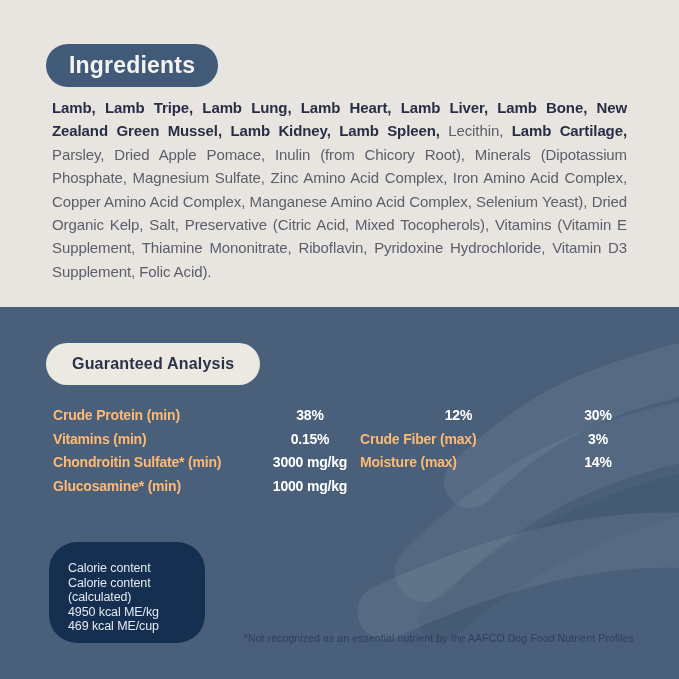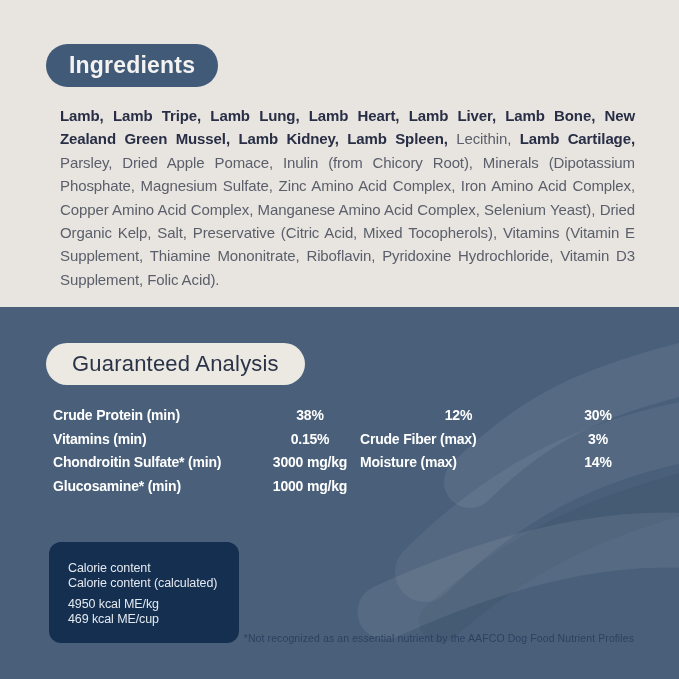--- a/index.html
+++ b/index.html
@@ -39,21 +39,21 @@
     color: #f4f3f1;
     font-size: 23px;
     font-weight: 700;
     letter-spacing: 0.2px;
   }
   .ingredients-text {
     position: absolute;
     left: 52px;
     top: 96px;
     width: 575px;
-    margin: 8px;
+    margin: 0;
     font-size: 15px;
     line-height: 23.4px;
     text-align: justify;
     letter-spacing: -0.1px;
   }
   .seg-bold { font-weight: 700; color: #272e45; }
   .seg-reg  { font-weight: 400; color: #5a5f6b; }
 
   
   .analysis-section {
@@ -72,58 +72,58 @@
   }
   .pill-light {
     position: absolute;
     left: 46px;
     top: 36px;
     height: 42px;
     line-height: 42px;
     padding: 0 26px;
     background: #ece8e2;
     color: #2b3348;
-    font-size: 22px;
-    font-weight: 400;
+    font-size: 16px;
+    font-weight: 700;
     letter-spacing: 0.2px;
   }
   .ga-grid {
     position: absolute;
     left: 53px;
     top: 96px;
     width: 586px;
     display: grid;
     grid-template-columns: 207px 100px 197px auto;
     grid-auto-rows: 23.7px;
     align-items: center;
     font-size: 14px;
     font-weight: 700;
     letter-spacing: -0.2px;
     white-space: nowrap;
   }
-  .ga-label { color: #ffffff; }
+  .ga-label { color: #fdba74; }
   .ga-value { color: #ffffff; text-align: center; }
 
   .calorie-box {
     position: absolute;
     left: 49px;
     top: 235px;
-    width: 190px;
+    width: 156px;
     height: 101px;
     box-sizing: border-box;
-    border-radius: 12px;
+    border-radius: 28px;
     background: #152f50;
     color: #e3e9f0;
     padding: 19px 4px 0 19px;
     font-size: 12.5px;
     font-weight: 500;
     line-height: 14.6px;
     letter-spacing: -0.1px;
   }
-  .calorie-values { margin-top: 7px; }
+  .calorie-values { }
 
   .footnote {
     position: absolute;
     right: 45px;
     top: 325px;
     font-size: 10.5px;
     font-weight: 400;
     color: #2d4060;
     letter-spacing: 0.1px;
     white-space: nowrap;

